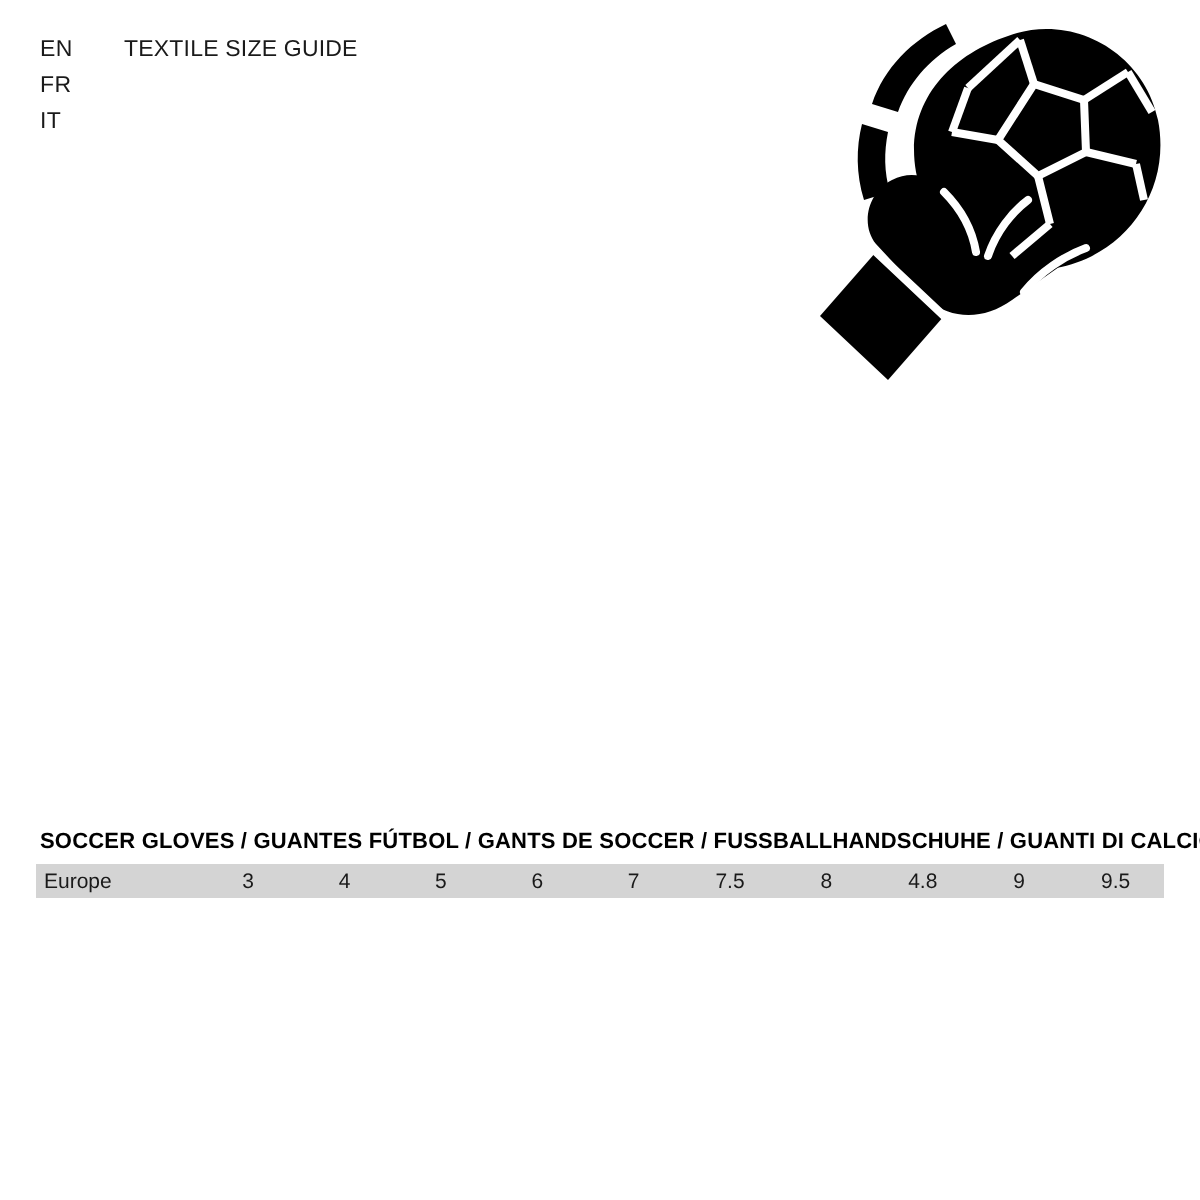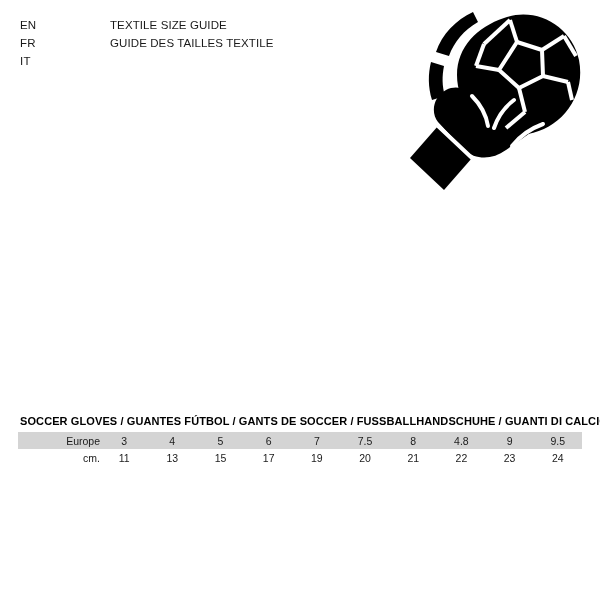--- a/index.html
+++ b/index.html
@@ -21,21 +21,20 @@
     position: absolute;
     left: 20px;
     top: 16px;
     width: 330px;
   }
   .legend-row {
     display: flex;
     align-items: flex-start;
     height: 18px;
     line-height: 18px;
-    gap: 48px;
   }
   .legend-code {
     width: 42px;
     flex: 0 0 42px;
     font-size: 11.5px;
     letter-spacing: 0.2px;
     color: #1a1a1a;
   }
   .legend-label {
     font-size: 11.5px;
@@ -79,36 +78,35 @@
   }
   table.sizes td {
     font-size: 10.5px;
     color: #1a1a1a;
     height: 17px;
     text-align: center;
     padding: 0;
     vertical-align: middle;
   }
   table.sizes td.rowhead {
-    text-align: right;
+    text-align: left;
     padding-left: 4px;
     width: 78px;
   }
 </style>
 </head>
 <body>
 
 <div id="legend">
   <div class="legend-row">
     <span class="legend-code">EN</span>
     <span class="legend-label">TEXTILE SIZE GUIDE</span>
   </div>
   <div class="legend-row">
     <span class="legend-code">FR</span>
-    <span class="legend-label">GUIDE DES TAILLES TEXTILE</span>
   </div>
   <div class="legend-row">
     <span class="legend-code">IT</span>
   </div>
 </div>
 
 <div id="illustration">
   <svg viewBox="0 0 200 190" width="200" height="190" xmlns="http://www.w3.org/2000/svg" aria-hidden="true">
     <g fill="#000000">
 
@@ -156,28 +154,15 @@
         <td>4</td>
         <td>5</td>
         <td>6</td>
         <td>7</td>
         <td>7.5</td>
         <td>8</td>
         <td>4.8</td>
         <td>9</td>
         <td>9.5</td>
       </tr>
-      <tr>
-        <td class="rowhead">cm.</td>
-        <td>11</td>
-        <td>13</td>
-        <td>15</td>
-        <td>17</td>
-        <td>19</td>
-        <td>20</td>
-        <td>21</td>
-        <td>22</td>
-        <td>23</td>
-        <td>24</td>
-      </tr>
     </tbody>
   </table>
 </div>
 
 </body></html>

